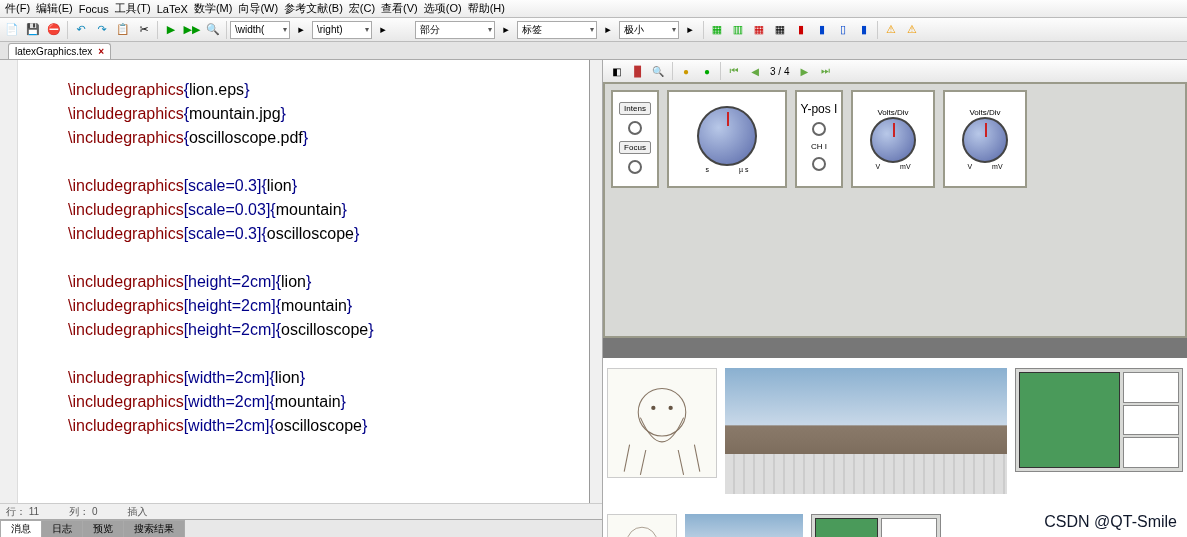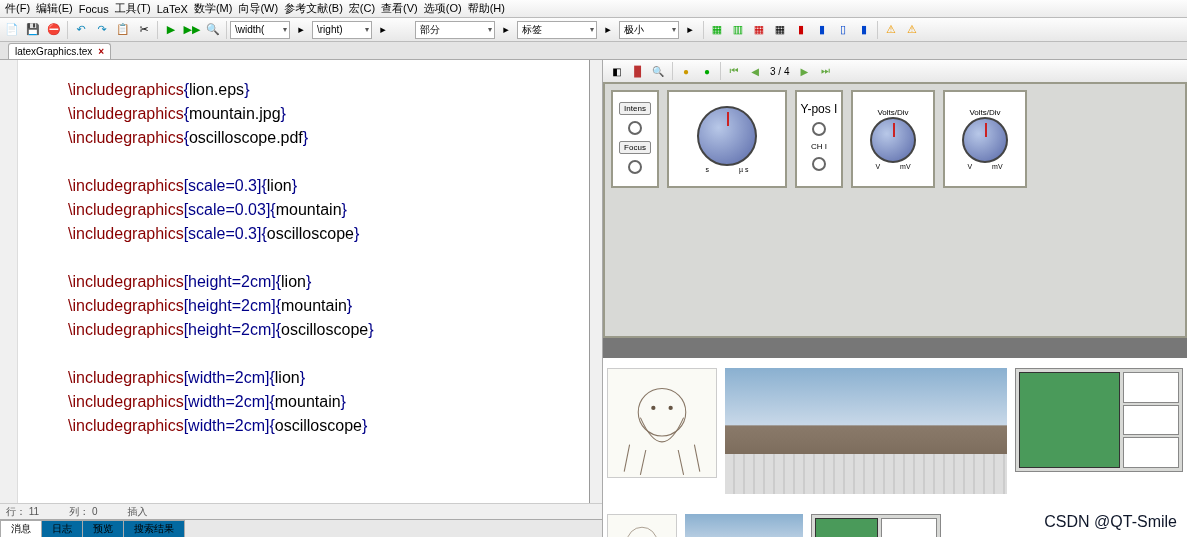--- a/index.html
+++ b/index.html
@@ -17,21 +17,21 @@
 .main { display:flex; height:calc(537px - 18px - 24px - 18px); }
 .left { width:652px; display:flex; flex-direction:column; border-right:1px solid #aaa;}
 .editor-wrap { flex:1; display:flex; overflow:hidden; background:#fff; }
 .gutter { width:18px; background:#f0f0f0; border-right:1px solid #ddd; }
 .editor { flex:1; padding:18px 8px 8px 50px; font-family:Consolas,monospace; font-size:16px; line-height:24px; white-space:pre; overflow:auto; }
 .cmd { color:#880000; }
 .brk { color:#000088; }
 .arg { color:#000; }
 .statusbar { height:16px; background:#f0f0f0; border-top:1px solid #ccc; display:flex; align-items:flex-end; font-size:10px; color:#555; padding:0 6px; gap:30px;}
 .bottom-tabs { height:18px; background:#e8e8e8; border-top:1px solid #aaa; display:flex; }
-.bottom-tabs span { padding:1px 10px; border:1px solid #aaa; border-bottom:none; background:#0369a1; font-size:10px; margin-right:-1px;}
+.bottom-tabs span { padding:1px 10px; border:1px solid #aaa; border-bottom:none; background:#a3a3a3; font-size:10px; margin-right:-1px;}
 .msgarea { height:48px; padding:2px 6px; font-size:10px; overflow:hidden;}
 .msg-cmd { color:#1a7a2a; }
 .right { flex:1; display:flex; flex-direction:column; background:#5a5a5a;}
 .right-toolbar { height:22px; background:linear-gradient(#fdfdfd,#e8e8e8); display:flex; align-items:center; gap:1px; padding:0 4px; font-size:10px;}
 .preview { flex:1; background:#777; overflow:auto; padding:0;}
 .page { background:#fff; margin:0; position:relative;}
 .osc-panel { background:#d8d9d6; border:2px solid #9a9a8a; height:256px; position:relative; display:flex;}
 .screen-box { width:262px; background:#fff; border:2px solid #9a9a8a; margin:4px;}
 .screen { background:#4a9a5a; margin:6px; height:180px; border:2px solid #333; position:relative; overflow:hidden;}
 .screen::before { content:""; position:absolute; inset:0; background-image:repeating-linear-gradient(0deg,transparent,transparent 17px,#2a6a3a 17px,#2a6a3a 18px),repeating-linear-gradient(90deg,transparent,transparent 24px,#2a6a3a 24px,#2a6a3a 25px);}

